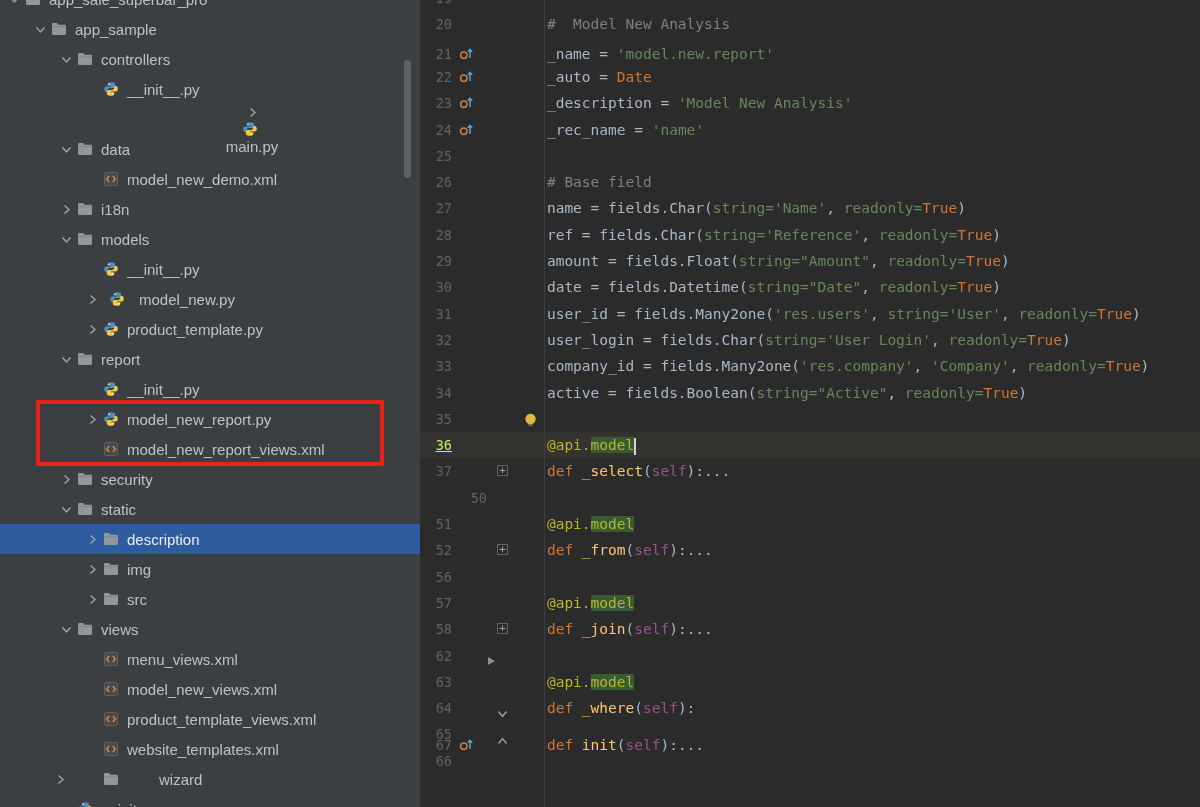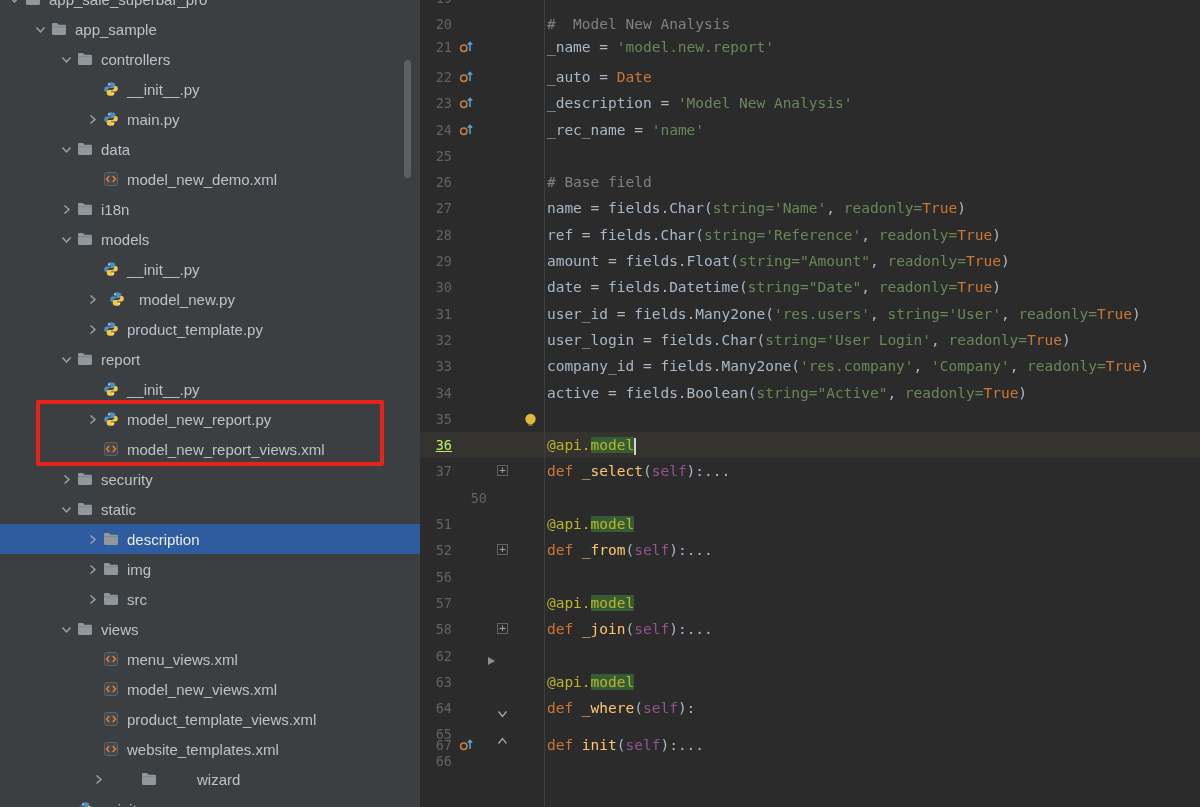--- a/index.html
+++ b/index.html
@@ -97,21 +97,21 @@
         <div class="ticon">
           <svg width="16" height="16" viewBox="0 0 16 16">
             <path d="M7.9 1.2c-2 0-3.2.9-3.2 2.1v1.5h3.3v.6H3.2C2 5.4 1.2 6.6 1.2 8.2c0 1.6.8 2.8 2 2.8h1.5V9.2c0-1.2 1.1-2.1 2.4-2.1h3.2c1 0 1.9-.9 1.9-1.9V3.3c0-1.2-1.6-2.1-4.3-2.1z" fill="#4E8FBE"></path>
             <path d="M8.1 14.8c2 0 3.2-.9 3.2-2.1v-1.5H8v-.6h4.8c1.2 0 2-1.2 2-2.8 0-1.6-.8-2.8-2-2.8h-1.5v1.8c0 1.2-1.1 2.1-2.4 2.1H5.7c-1 0-1.9.9-1.9 1.9v1.9c0 1.2 1.6 2.1 4.3 2.1z" fill="#F2C94C"></path>
             <circle cx="6" cy="3.2" r=".8" fill="#E9F1F7"></circle>
             <circle cx="10" cy="12.8" r=".8" fill="#FBF3D8"></circle>
           </svg>
         </div>
         <div class="tlabel">__init__.py</div>
       </div>
-      <div class="tree-row" style="top: 104px; padding-left: 84px;">
+      <div class="tree-row" style="top: 104px; padding-left: 84px; flex-direction: column;">
         <div class="chev">
           <svg width="11" height="11" viewBox="0 0 11 11">
             <path d="M3.5 1.5 L8 5.5 L3.5 9.5" stroke="#9DA4AA" stroke-width="1.4" fill="none"></path>
           </svg>
         </div>
         <div class="ticon">
           <svg width="16" height="16" viewBox="0 0 16 16">
             <path d="M7.9 1.2c-2 0-3.2.9-3.2 2.1v1.5h3.3v.6H3.2C2 5.4 1.2 6.6 1.2 8.2c0 1.6.8 2.8 2 2.8h1.5V9.2c0-1.2 1.1-2.1 2.4-2.1h3.2c1 0 1.9-.9 1.9-1.9V3.3c0-1.2-1.6-2.1-4.3-2.1z" fill="#4E8FBE"></path>
             <path d="M8.1 14.8c2 0 3.2-.9 3.2-2.1v-1.5H8v-.6h4.8c1.2 0 2-1.2 2-2.8 0-1.6-.8-2.8-2-2.8h-1.5v1.8c0 1.2-1.1 2.1-2.4 2.1H5.7c-1 0-1.9.9-1.9 1.9v1.9c0 1.2 1.6 2.1 4.3 2.1z" fill="#F2C94C"></path>
             <circle cx="6" cy="3.2" r=".8" fill="#E9F1F7"></circle>
@@ -391,21 +391,21 @@
         <div class="chev"></div>
         <div class="ticon">
           <svg width="16" height="16" viewBox="0 0 16 16">
             <rect x="1.5" y="1.5" width="13" height="13" rx="2" fill="#45494C" stroke="#5E6366" stroke-width="1"></rect>
             <path d="M6.2 5 L3.6 8 L6.2 11" stroke="#E2823A" stroke-width="1.5" fill="none"></path>
             <path d="M9.8 5 L12.4 8 L9.8 11" stroke="#E2823A" stroke-width="1.5" fill="none"></path>
           </svg>
         </div>
         <div class="tlabel">website_templates.xml</div>
       </div>
-      <div class="tree-row" style="top: 764px; padding-left: 90px; gap: 32px;">
+      <div class="tree-row" style="top: 764px; padding-left: 52px; gap: 32px;">
         <div class="chev">
           <svg width="11" height="11" viewBox="0 0 11 11">
             <path d="M3.5 1.5 L8 5.5 L3.5 9.5" stroke="#9DA4AA" stroke-width="1.4" fill="none"></path>
           </svg>
         </div>
         <div class="ticon">
           <svg width="16" height="14" viewBox="0 0 16 14">
             <path d="M1 2.2C1 1.5 1.5 1 2.2 1h3.4c.4 0 .8.2 1 .5l1 1.3h6.2c.7 0 1.2.5 1.2 1.2v7.8c0 .7-.5 1.2-1.2 1.2H2.2C1.5 13 1 12.5 1 11.8V2.2z" fill="#90989E"></path>
             <path d="M1 4.2h14v1H1z" fill="#7E868C"></path>
           </svg>
@@ -428,21 +428,21 @@
   <div class="tree-scrollbar-thumb"></div>
   <div class="editor" id="editor">
       <div class="erow" style="top: -15px;">
         <div class="ln">19</div>
         <div class="code"></div>
       </div>
       <div class="erow" style="top: 11.3px;">
         <div class="ln">20</div>
         <div class="code"><span class="seg cm">    #  Model New Analysis</span></div>
       </div>
-      <div class="erow" style="top: 34px; text-decoration: underline;">
+      <div class="erow" style="top: 41px; text-decoration: underline;">
         <div class="ln">21</div>
         <div class="gicon"><svg width="15" height="15" viewBox="0 0 15 15">
             <circle cx="4.8" cy="9.2" r="3.2" fill="none" stroke="#C87E42" stroke-width="1.5"></circle>
             <path d="M11 12 V3.5 M8.8 5.8 L11 3.3 L13.2 5.8" stroke="#53A4DC" stroke-width="1.5" fill="none"></path>
           </svg></div>
         <div class="code"><span class="seg t">    _name = </span><span class="seg s">'model.new.report'</span></div>
       </div>
       <div class="erow" style="top: 63.9px;">
         <div class="ln">22</div>
         <div class="gicon"><svg width="15" height="15" viewBox="0 0 15 15">

